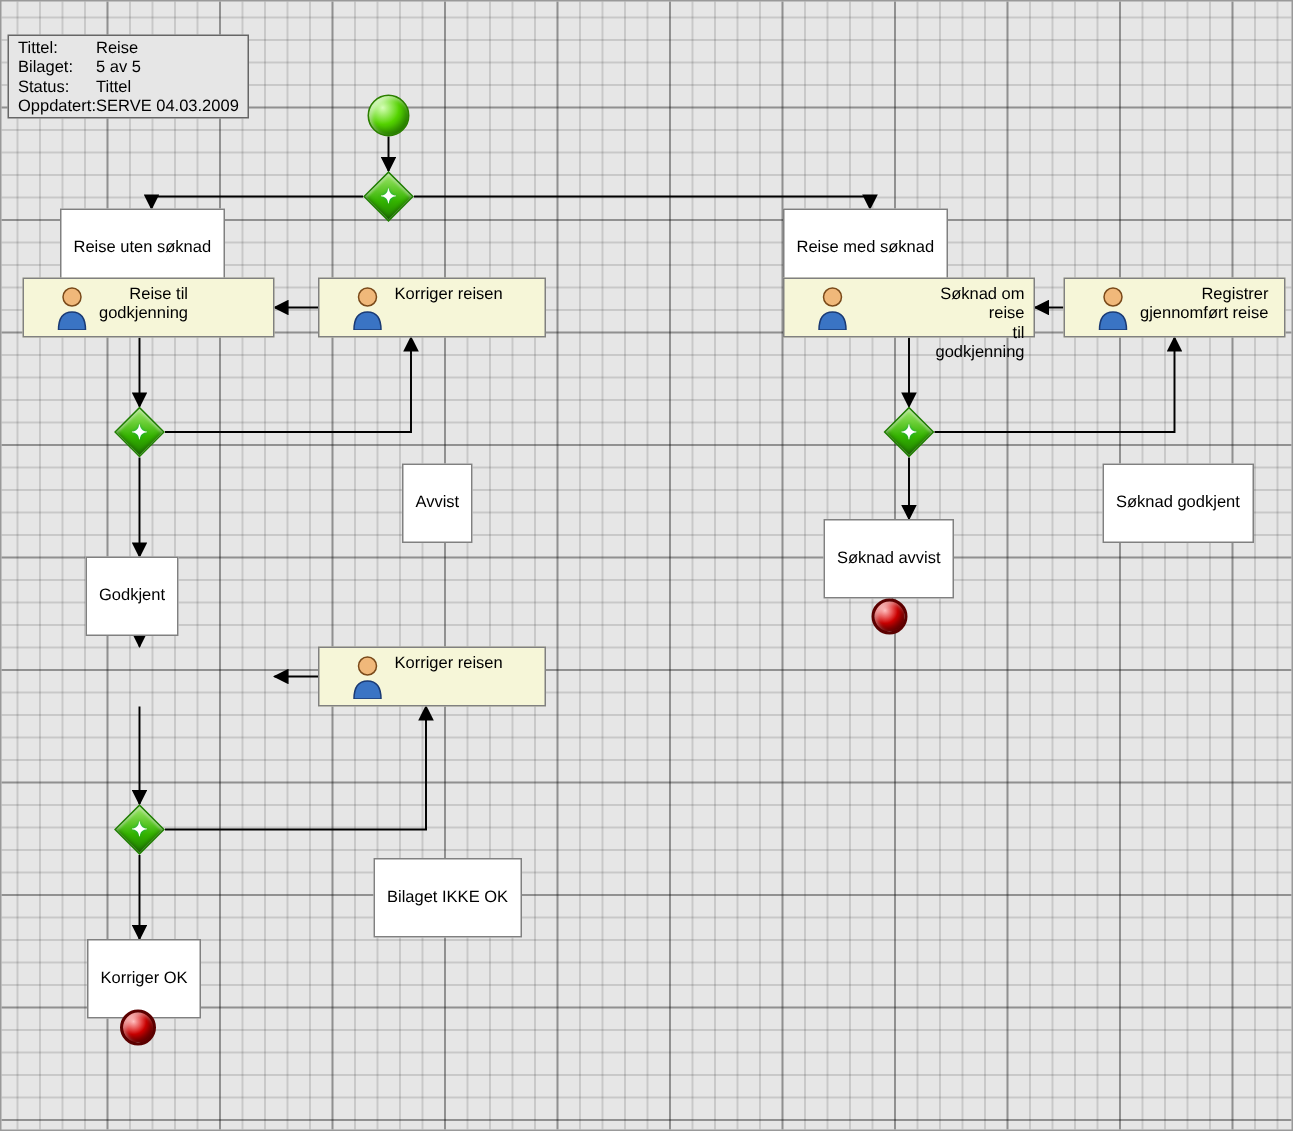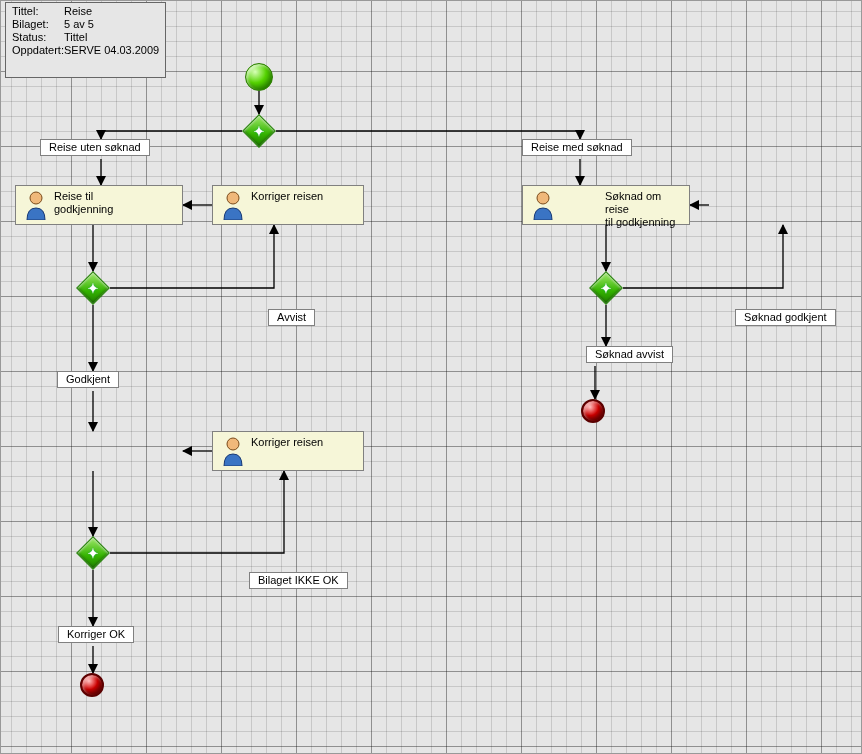--- a/index.html
+++ b/index.html
@@ -25,55 +25,56 @@
       linear-gradient(to bottom, rgba(0,0,0,0.28) 1px, transparent 1px),
       linear-gradient(to right, rgba(0,0,0,0.13) 1px, transparent 1px),
       linear-gradient(to bottom, rgba(0,0,0,0.13) 1px, transparent 1px);
     background-size: 75px 75px, 75px 75px, 15px 15px, 15px 15px;
     background-position: -5px -5px, -5px -5px, -5px -5px, -5px -5px;
     overflow: hidden;
   }
   .info-box {
     position: absolute;
     left: 4px;
-    top: 1px;
+    top: 22px;
     background: #e6e6e6;
     border: 1px solid #666;
-    padding: 2px 6px 20px 6px;
+    padding: 2px 6px 0 6px;
     line-height: 13px;
   }
   .info-row { white-space: nowrap; }
   .info-label { display: inline-block; width: 52px; }
   svg.overlay {
     position: absolute;
     left: 0; top: 0;
     width: 862px; height: 754px;
     pointer-events: none;
   }
   .node {
     position: absolute;
     box-sizing: border-box;
   }
   .task {
     background: #f6f6d8;
     border: 1px solid #808080;
     display: flex;
     align-items: flex-start;
-    padding: 4px 6px 4px 8px;
+    padding: 4px 6px 4px 20px;
     line-height: 13px;
+    text-align: right;
   }
   .task .actor {
     flex: 0 0 24px;
     margin-right: 6px;
     margin-top: 0px;
   }
   .label-box {
     background: #ffffff;
     border: 1px solid #808080;
-    padding: 1px 8px;
+    padding: 19px 8px;
     line-height: 13px;
     text-align: center;
     white-space: nowrap;
   }
   .start-event {
     width: 28px; height: 28px;
     border-radius: 50%;
     background: radial-gradient(circle at 35% 30%, #d7ffb8 0%, #55d400 45%, #1a7d00 100%);
     border: 1px solid #2b7d00;
     box-shadow: inset -2px -3px 5px rgba(0,0,0,0.25), inset 2px 2px 3px rgba(255,255,255,0.6);
@@ -223,22 +224,32 @@
   <div class="node task" style="left:521px; top:184px; width:168px; height:40px;gap:44px;">
     <span class="actor">
       <svg width="24" height="30" viewBox="0 0 24 30">
           <circle cx="12" cy="8" r="6" fill="#f0b87a" stroke="#7a4a1a"></circle>
           <path d="M3 30 Q3 18 12 18 Q21 18 21 30 Z" fill="#3a74c4" stroke="#1a3a74"></path>
         </svg>
     </span>
     <span style="white-space:pre-line;">Søknad om reise
 til godkjenning</span>
   </div>
+  <div class="node task" style="left:708px; top:184px; width:148px; height:40px;">
+    <span class="actor">
+      <svg width="24" height="30" viewBox="0 0 24 30">
+          <circle cx="12" cy="8" r="6" fill="#f0b87a" stroke="#7a4a1a"></circle>
+          <path d="M3 30 Q3 18 12 18 Q21 18 21 30 Z" fill="#3a74c4" stroke="#1a3a74"></path>
+        </svg>
+    </span>
+    <span style="white-space:pre-line;">Registrer
+gjennomført reise</span>
+  </div>
 
   <div class="node gateway" style="left:593px; top:275px;">
     <span class="gw-mark">✦</span>
   </div>
   <div class="node label-box" style="left:734px; top:308px;"><span>Søknad godkjent</span></div>
-  <div class="node label-box" style="left:548px; top:345px;margin-left:37px;"><span>Søknad avvist</span></div>
+  <div class="node label-box" style="left:548px; top:345px;"><span>Søknad avvist</span></div>
 
   <div class="node end-event" style="left:580px; top:398px;"></div>
 
 </div>
 
 </body></html>

